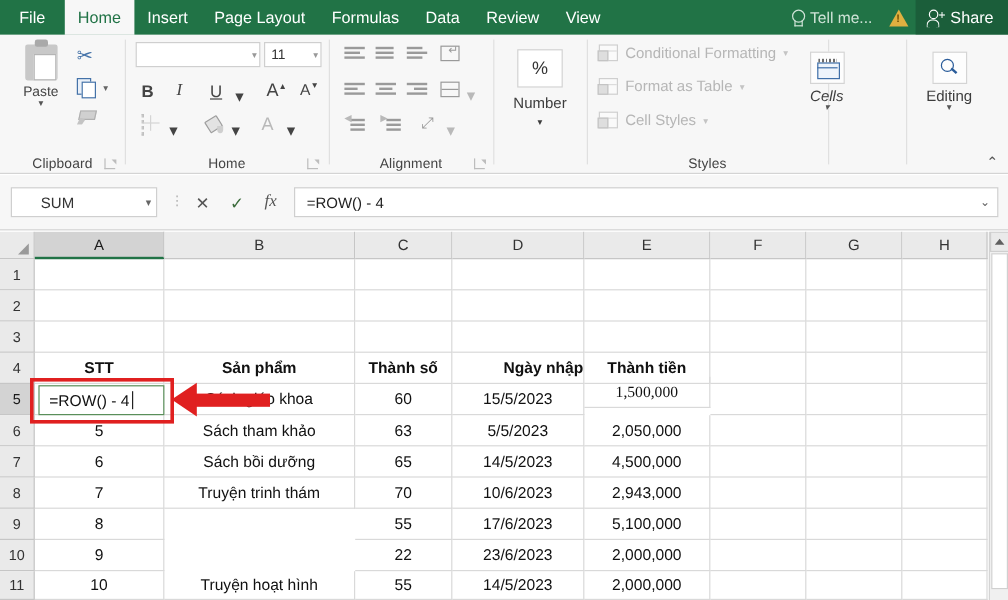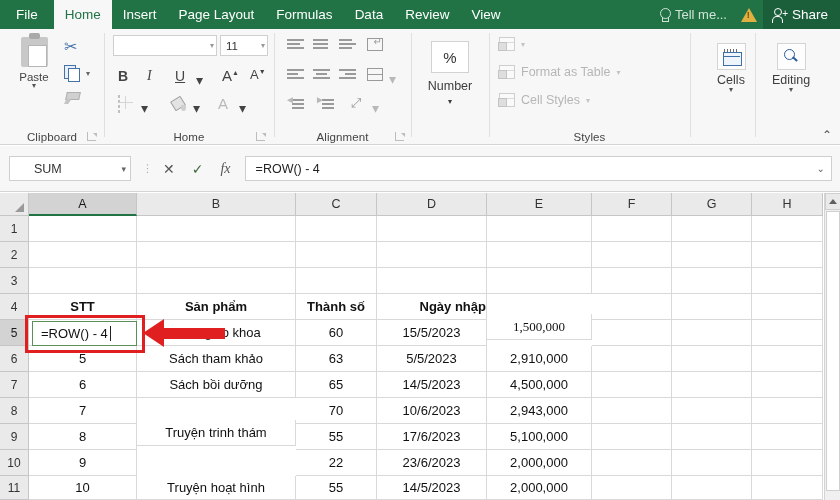--- a/index.html
+++ b/index.html
@@ -488,20 +488,21 @@
       <div class="numlbl mini-caret" style="left:7px; top:70px; font-size:8px;">▾</div>
     </div>
     <div class="rsep" style="left:489px;"></div>
 
     <div class="rgroup" style="left:490px; width:199px;">
       <div class="styitem" style="left:9px; top:8px;">
         <span class="sty-ico">
             <span class="grid"></span>
             <span class="corner"></span>
           </span>
+        <span>Conditional Formatting</span>
         <span class="sty-caret">▾</span>
       </div>
       <div class="styitem" style="left:9px; top:36px;">
         <span class="sty-ico">
             <span class="grid"></span>
             <span class="corner"></span>
           </span>
         <span>Format as Table</span>
         <span class="sty-caret">▾</span>
       </div>
@@ -510,21 +511,21 @@
             <span class="grid"></span>
             <span class="corner"></span>
           </span>
         <span>Cell Styles</span>
         <span class="sty-caret">▾</span>
       </div>
       <div class="rgroup-label">Styles</div>
     </div>
     <div class="rsep" style="left:690px;"></div>
 
-    <div class="rgroup" style="left:700px; width:63px;">
+    <div class="rgroup" style="left:658px; width:63px;font-style:italic;">
       <div class="bigbtn" style="left:8px; top:14px;">
         <div class="bx">
             <span class="cells-ico">
               <span class="cells-top"></span>
             </span>
           </div>
         <div class="lb">Cells</div>
         <div class="mini-caret">▾</div>
       </div>
     </div>
@@ -655,20 +656,23 @@
       </div>
     <div class="cell c-center c-bold" style="left:137px;top:101px;width:159px;height:26px;">
         <span>Sản phẩm</span>
       </div>
     <div class="cell c-center c-bold" style="left:296px;top:101px;width:81px;height:26px;">
         <span>Thành số</span>
       </div>
     <div class="cell c-center c-bold" style="left:377px;top:101px;width:110px;height:26px;justify-content:flex-end;">
         <span>Ngày nhập</span>
       </div>
+    <div class="cell c-center c-bold" style="left:487px;top:101px;width:105px;height:26px;">
+        <span>Thành tiền</span>
+      </div>
     <div class="cell" style="left:592px;top:101px;width:80px;height:26px;"></div>
     <div class="cell" style="left:672px;top:101px;width:80px;height:26px;"></div>
     <div class="cell" style="left:752px;top:101px;width:71px;height:26px;"></div>
 
     <div class="cell c-center" style="left:29px;top:127px;width:108px;height:26px;"></div>
     <div class="cell c-center" style="left:137px;top:127px;width:159px;height:26px;">
         <span>Sách giáo khoa</span>
       </div>
     <div class="cell c-center" style="left:296px;top:127px;width:81px;height:26px;">
         <span>60</span>
@@ -689,21 +693,21 @@
     <div class="cell c-center" style="left:137px;top:153px;width:159px;height:26px;">
         <span>Sách tham khảo</span>
       </div>
     <div class="cell c-center" style="left:296px;top:153px;width:81px;height:26px;">
         <span>63</span>
       </div>
     <div class="cell c-center" style="left:377px;top:153px;width:110px;height:26px;">
         <span>5/5/2023</span>
       </div>
     <div class="cell c-center" style="left:487px;top:153px;width:105px;height:26px;">
-        <span>2,910,000</span>
+        <span>2,050,000</span>
       </div>
     <div class="cell" style="left:592px;top:153px;width:80px;height:26px;"></div>
     <div class="cell" style="left:672px;top:153px;width:80px;height:26px;"></div>
     <div class="cell" style="left:752px;top:153px;width:71px;height:26px;"></div>
 
     <div class="cell c-center" style="left:29px;top:179px;width:108px;height:26px;">
         <span>6</span>
       </div>
     <div class="cell c-center" style="left:137px;top:179px;width:159px;height:26px;">
         <span>Sách bồi dưỡng</span>
@@ -717,21 +721,21 @@
     <div class="cell c-center" style="left:487px;top:179px;width:105px;height:26px;">
         <span>4,500,000</span>
       </div>
     <div class="cell" style="left:592px;top:179px;width:80px;height:26px;"></div>
     <div class="cell" style="left:672px;top:179px;width:80px;height:26px;"></div>
     <div class="cell" style="left:752px;top:179px;width:71px;height:26px;"></div>
 
     <div class="cell c-center" style="left:29px;top:205px;width:108px;height:26px;">
         <span>7</span>
       </div>
-    <div class="cell c-center" style="left:137px;top:205px;width:159px;height:26px;margin-top:22px;">
+    <div class="cell c-center" style="left:137px;top:205px;width:159px;height:26px;">
         <span>Truyện trinh thám</span>
       </div>
     <div class="cell c-center" style="left:296px;top:205px;width:81px;height:26px;">
         <span>70</span>
       </div>
     <div class="cell c-center" style="left:377px;top:205px;width:110px;height:26px;">
         <span>10/6/2023</span>
       </div>
     <div class="cell c-center" style="left:487px;top:205px;width:105px;height:26px;">
         <span>2,943,000</span>

